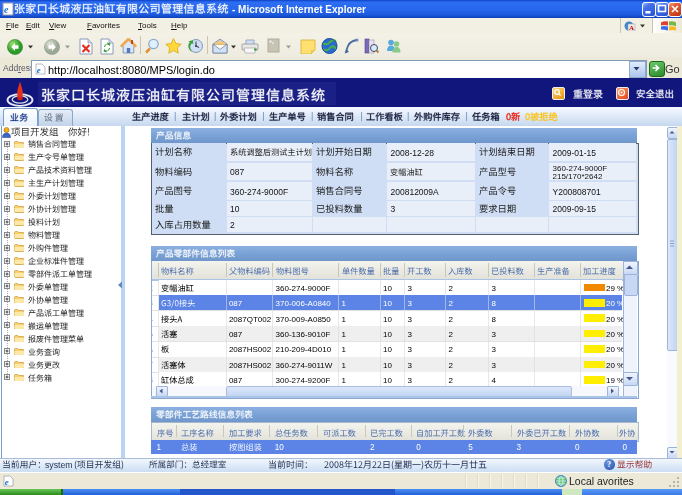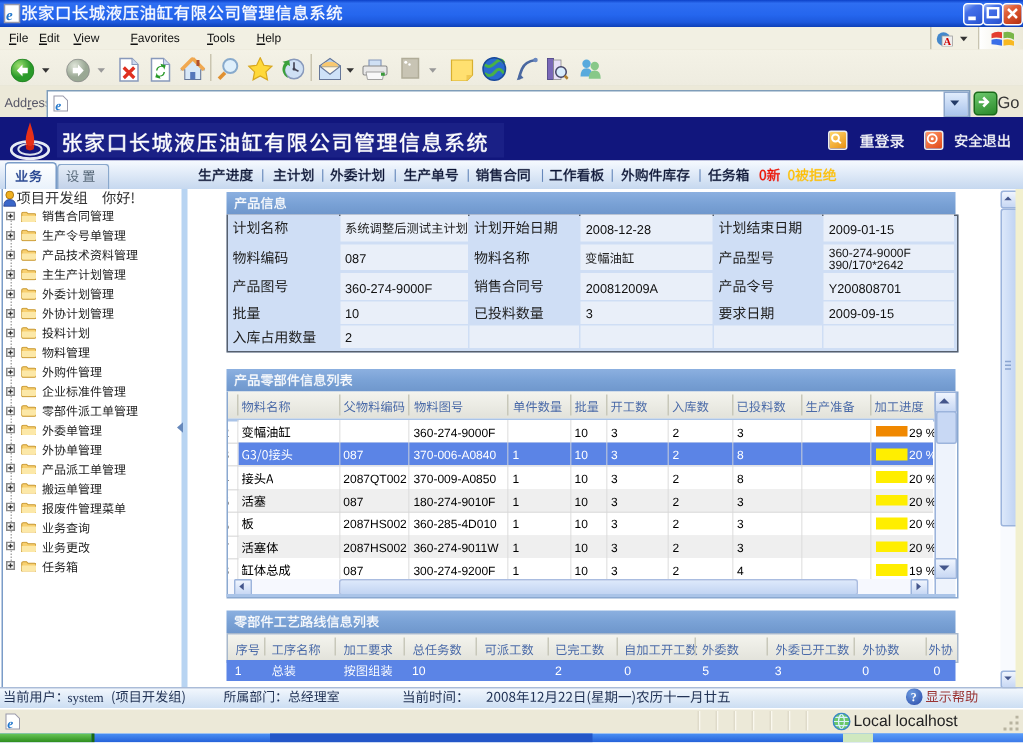--- a/index.html
+++ b/index.html
@@ -203,20 +203,21 @@
           <use href="#c12" x="12327"></use>
           <use href="#c13" x="13355"></use>
           <use href="#c14" x="14382"></use>
           <use href="#c15" x="15409"></use>
           <use href="#c16" x="16436"></use>
           <use href="#c17" x="17464"></use>
           <use href="#c18" x="18491"></use>
         </g>
       </svg>
     </div>
+    <div style="position:absolute;left:232px;top:4px;font-family:'Liberation Sans',sans-serif;font-size:10px;color:#ffffff;font-weight:bold;line-height:12px;white-space:nowrap">- Microsoft Internet Explorer</div>
     <div style="position:absolute;left:642px;top:2px;width:12px;height:13px;background:linear-gradient(145deg,#9cb8f8 0%,#4570e8 30%,#3460dd 70%,#2850c8 100%);border:1px solid #fff;border-radius:3px">
       <svg width="12" height="13">
         <rect x="2.5" y="8" width="5" height="2.5" fill="#fff"></rect>
       </svg>
     </div>
     <div style="position:absolute;left:655px;top:2px;width:12px;height:13px;background:linear-gradient(145deg,#9cb8f8 0%,#4570e8 30%,#3460dd 70%,#2850c8 100%);border:1px solid #fff;border-radius:3px">
       <svg width="12" height="13">
         <rect x="2.5" y="2.5" width="7" height="6" fill="none" stroke="#fff" stroke-width="1.6"></rect>
       </svg>
     </div>
@@ -405,20 +406,21 @@
     <div style="position:absolute;left:0px;top:57px;width:682px;height:21px;background:#ece9d8;border-bottom:1px solid #9a9687"></div>
     <div style="position:absolute;left:3px;top:63px;font-family:'Liberation Sans',sans-serif;font-size:8.5px;color:#556;line-height:10.5px;white-space:nowrap">Add<u>r</u>ess</div>
     <div style="position:absolute;left:31px;top:60px;width:614px;height:17px;background:#fff;border:1px solid #7f9db9"></div>
     <div style="position:absolute;left:35px;top:63px;width:11px;height:12px;">
       <svg width="11" height="12">
         <path d="M1 1h6l3 3v7H1z" fill="#fff" stroke="#99a" stroke-width=".7"></path>
         <circle cx="5" cy="7" r="3.4" fill="#fff"></circle>
         <text x="1.8" y="10" font-size="9" fill="#2277cc" font-family="Liberation Serif" font-weight="bold" font-style="italic">e</text>
       </svg>
     </div>
+    <div style="position:absolute;left:48px;top:64px;font-family:'Liberation Sans',sans-serif;font-size:11px;color:#000;line-height:13px;white-space:nowrap">http://localhost:8080/MPS/login.do</div>
     <div style="position:absolute;left:629px;top:61px;width:15px;height:15px;background:linear-gradient(180deg,#e0ecfc,#aac4ec);border:1px solid #8fa8cc">
       <svg width="13" height="13">
         <path d="M3.5 5l3 3.5L9.5 5z" fill="#223a66"></path>
       </svg>
     </div>
     <div style="position:absolute;left:649px;top:61px;width:14px;height:14px;background:linear-gradient(160deg,#6cc86c,#2a8a2a);border:1px solid #1a6a1a;border-radius:3px">
       <svg width="12" height="12">
         <path d="M2.5 6h5M5.5 3l3 3-3 3" stroke="#fff" stroke-width="1.7" fill="none"></path>
       </svg>
     </div>
@@ -1242,21 +1244,21 @@
         <g fill="#222" transform="translate(0,8.2) scale(0.00930,-0.00930)">
           <use href="#c31" x="0"></use>
           <use href="#c69" x="1000"></use>
           <use href="#c108" x="2000"></use>
           <use href="#c40" x="3000"></use>
         </g>
       </svg>
     </div>
     <div style="position:absolute;left:549.0px;top:162.8px;width:87.0px;height:17.5px;background:#e9eff9"></div>
     <div style="position:absolute;left:552.5px;top:164px;font-family:'Liberation Sans',sans-serif;font-size:8px;color:#111;line-height:10px;white-space:nowrap">360-274-9000F</div>
-    <div style="position:absolute;left:552.5px;top:172px;font-family:'Liberation Sans',sans-serif;font-size:8px;color:#111;line-height:10px;white-space:nowrap">390/170*2642</div>
+    <div style="position:absolute;left:552.5px;top:172px;font-family:'Liberation Sans',sans-serif;font-size:8px;color:#111;line-height:10px;white-space:nowrap">215/170*2642</div>
     <div style="position:absolute;left:151.5px;top:181.8px;width:74px;height:17.899999999999977px;background:#cfdef5"></div>
     <div style="position:absolute;left:154.5px;top:186px">
       <svg width="37" height="11" style="display:block">
         <g fill="#222" transform="translate(0,8.2) scale(0.00930,-0.00930)">
           <use href="#c31" x="0"></use>
           <use href="#c69" x="1000"></use>
           <use href="#c109" x="2000"></use>
           <use href="#c40" x="3000"></use>
         </g>
       </svg>
@@ -1551,42 +1553,42 @@
     </div>
     <div style="position:absolute;left:161.0px;top:330px">
       <svg width="16" height="10" style="display:block">
         <g fill="#000000" transform="translate(0,7.2) scale(0.00820,-0.00820)">
           <use href="#c130" x="0"></use>
           <use href="#c131" x="1000"></use>
         </g>
       </svg>
     </div>
     <div style="position:absolute;left:228.9px;top:330px;font-family:'Liberation Sans',sans-serif;font-size:8px;color:#000000;line-height:10px;white-space:nowrap">087</div>
-    <div style="position:absolute;left:275.59999999999997px;top:330px;font-family:'Liberation Sans',sans-serif;font-size:8px;color:#000000;line-height:10px;white-space:nowrap">180-274-9010F</div>
+    <div style="position:absolute;left:275.59999999999997px;top:330px;font-family:'Liberation Sans',sans-serif;font-size:8px;color:#000000;line-height:10px;white-space:nowrap">360-136-9010F</div>
     <div style="position:absolute;left:341.59999999999997px;top:330px;font-family:'Liberation Sans',sans-serif;font-size:8px;color:#000000;line-height:10px;white-space:nowrap">1</div>
     <div style="position:absolute;left:383.0px;top:330px;font-family:'Liberation Sans',sans-serif;font-size:8px;color:#000000;line-height:10px;white-space:nowrap">10</div>
     <div style="position:absolute;left:407.4px;top:330px;font-family:'Liberation Sans',sans-serif;font-size:8px;color:#000000;line-height:10px;white-space:nowrap">3</div>
     <div style="position:absolute;left:448.4px;top:330px;font-family:'Liberation Sans',sans-serif;font-size:8px;color:#000000;line-height:10px;white-space:nowrap">2</div>
     <div style="position:absolute;left:491.4px;top:330px;font-family:'Liberation Sans',sans-serif;font-size:8px;color:#000000;line-height:10px;white-space:nowrap">3</div>
     <div style="position:absolute;left:584px;top:329.8px;width:20.5px;height:7.5px;background:#ffee00"></div>
     <div style="position:absolute;left:606px;top:330px;font-family:'Liberation Sans',sans-serif;font-size:8px;color:#000000;line-height:10px;white-space:nowrap">20 %</div>
     <div style="position:absolute;left:152px;top:341.1px;width:470px;height:0.8px;background:#e2e2e2"></div>
     <div style="position:absolute;left:158.6px;top:341.6px;width:463.9px;height:15.4px;background:#ffffff"></div>
     <div style="position:absolute;left:152px;top:341.6px;width:5.5px;height:15.4px;overflow:hidden">
       <div style="position:absolute;left:-4px;top:3px;font-family:'Liberation Sans',sans-serif;font-size:8.5px;color:#333">6</div>
     </div>
     <div style="position:absolute;left:161.0px;top:345px">
       <svg width="8" height="10" style="display:block">
         <g fill="#000000" transform="translate(0,7.2) scale(0.00820,-0.00820)">
           <use href="#c48" x="0"></use>
         </g>
       </svg>
     </div>
     <div style="position:absolute;left:228.9px;top:345px;font-family:'Liberation Sans',sans-serif;font-size:8px;color:#000000;line-height:10px;white-space:nowrap">2087HS002</div>
-    <div style="position:absolute;left:275.59999999999997px;top:345px;font-family:'Liberation Sans',sans-serif;font-size:8px;color:#000000;line-height:10px;white-space:nowrap">360-285-4D010</div>
+    <div style="position:absolute;left:275.59999999999997px;top:345px;font-family:'Liberation Sans',sans-serif;font-size:8px;color:#000000;line-height:10px;white-space:nowrap">210-209-4D010</div>
     <div style="position:absolute;left:341.59999999999997px;top:345px;font-family:'Liberation Sans',sans-serif;font-size:8px;color:#000000;line-height:10px;white-space:nowrap">1</div>
     <div style="position:absolute;left:383.0px;top:345px;font-family:'Liberation Sans',sans-serif;font-size:8px;color:#000000;line-height:10px;white-space:nowrap">10</div>
     <div style="position:absolute;left:407.4px;top:345px;font-family:'Liberation Sans',sans-serif;font-size:8px;color:#000000;line-height:10px;white-space:nowrap">3</div>
     <div style="position:absolute;left:448.4px;top:345px;font-family:'Liberation Sans',sans-serif;font-size:8px;color:#000000;line-height:10px;white-space:nowrap">2</div>
     <div style="position:absolute;left:491.4px;top:345px;font-family:'Liberation Sans',sans-serif;font-size:8px;color:#000000;line-height:10px;white-space:nowrap">3</div>
     <div style="position:absolute;left:584px;top:345.20000000000005px;width:20.5px;height:7.5px;background:#ffee00"></div>
     <div style="position:absolute;left:606px;top:345px;font-family:'Liberation Sans',sans-serif;font-size:8px;color:#000000;line-height:10px;white-space:nowrap">20 %</div>
     <div style="position:absolute;left:152px;top:356.5px;width:470px;height:0.8px;background:#e2e2e2"></div>
     <div style="position:absolute;left:158.6px;top:357.0px;width:463.9px;height:15.4px;background:#efefef"></div>
     <div style="position:absolute;left:152px;top:357.0px;width:5.5px;height:15.4px;overflow:hidden">
@@ -1839,21 +1841,21 @@
       <svg width="44" height="10" style="display:block">
         <g fill="#223355" transform="translate(0,7.7) scale(0.00880,-0.00880)">
           <use href="#c144" x="0"></use>
           <use href="#c145" x="1000"></use>
           <use href="#c118" x="2000"></use>
           <use href="#c146" x="3000"></use>
           <use href="#c147" x="4000"></use>
         </g>
       </svg>
     </div>
-    <div style="position:absolute;left:45px;top:460px;font-family:Liberation Serif, serif;font-size:8.7px;color:#223355;line-height:10.7px;white-space:nowrap">system</div>
+    <div style="position:absolute;left:45px;top:460px;font-family:Liberation Sans, sans-serif;font-size:8.7px;color:#223355;line-height:10.7px;white-space:nowrap">system</div>
     <div style="position:absolute;left:74px;top:460px">
       <svg width="50" height="10" style="display:block">
         <g fill="#223355" transform="translate(0,7.7) scale(0.00880,-0.00880)">
           <use href="#c148" x="0"></use>
           <use href="#c60" x="338"></use>
           <use href="#c61" x="1338"></use>
           <use href="#c62" x="2338"></use>
           <use href="#c63" x="3338"></use>
           <use href="#c64" x="4338"></use>
           <use href="#c149" x="5338"></use>
@@ -1945,21 +1947,21 @@
     <div style="position:absolute;left:513px;top:474px;width:1px;height:13px;background:#dfdbca;border-right:1px solid #faf8ee"></div>
     <div style="position:absolute;left:525px;top:474px;width:1px;height:13px;background:#dfdbca;border-right:1px solid #faf8ee"></div>
     <div style="position:absolute;left:537px;top:474px;width:1px;height:13px;background:#dfdbca;border-right:1px solid #faf8ee"></div>
     <div style="position:absolute;left:555px;top:475px;width:13px;height:12px;">
       <svg width="13" height="12">
         <circle cx="6" cy="6" r="5.5" fill="#6ac86a"></circle>
         <path d="M.5 6h11M6 .5a8.5 8.5 0 010 11M6 .5a8.5 8.5 0 000 11M1.5 3.2h9M1.5 8.8h9" stroke="#d8f0ff" fill="none" stroke-width=".8"></path>
         <circle cx="6" cy="6" r="5.5" fill="none" stroke="#3a88c8"></circle>
       </svg>
     </div>
-    <div style="position:absolute;left:569px;top:475px;font-family:'Liberation Sans',sans-serif;font-size:10.5px;color:#222;line-height:12.5px;white-space:nowrap">Local localhost</div>
+    <div style="position:absolute;left:569px;top:475px;font-family:'Liberation Sans',sans-serif;font-size:10.5px;color:#222;line-height:12.5px;white-space:nowrap">Local avorites</div>
     <div style="position:absolute;left:668px;top:477px;width:12px;height:11px;">
       <svg width="12" height="11">
         <g fill="#b8b4a0">
           <rect x="9" y="0" width="2" height="2"></rect>
           <rect x="9" y="4" width="2" height="2"></rect>
           <rect x="9" y="8" width="2" height="2"></rect>
           <rect x="5" y="4" width="2" height="2"></rect>
           <rect x="5" y="8" width="2" height="2"></rect>
           <rect x="1" y="8" width="2" height="2"></rect>
         </g>

